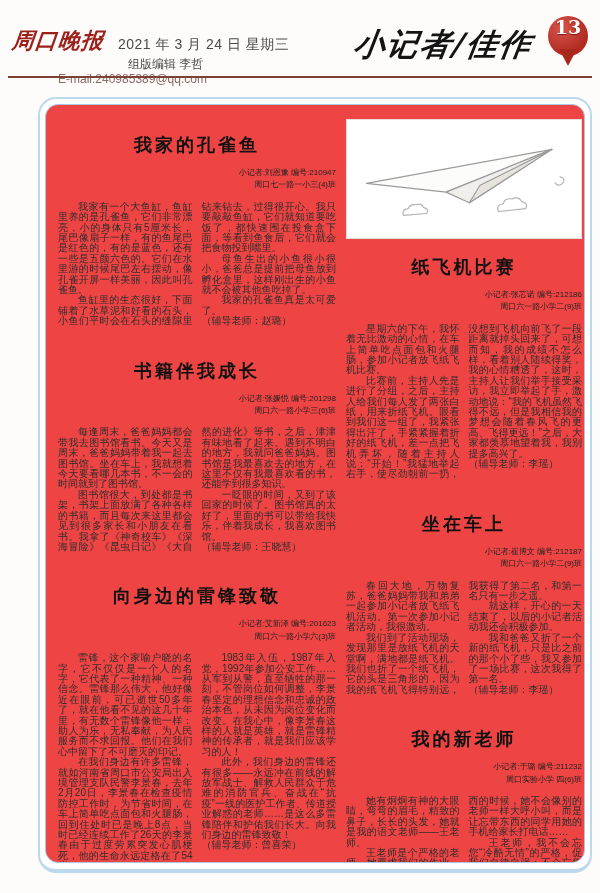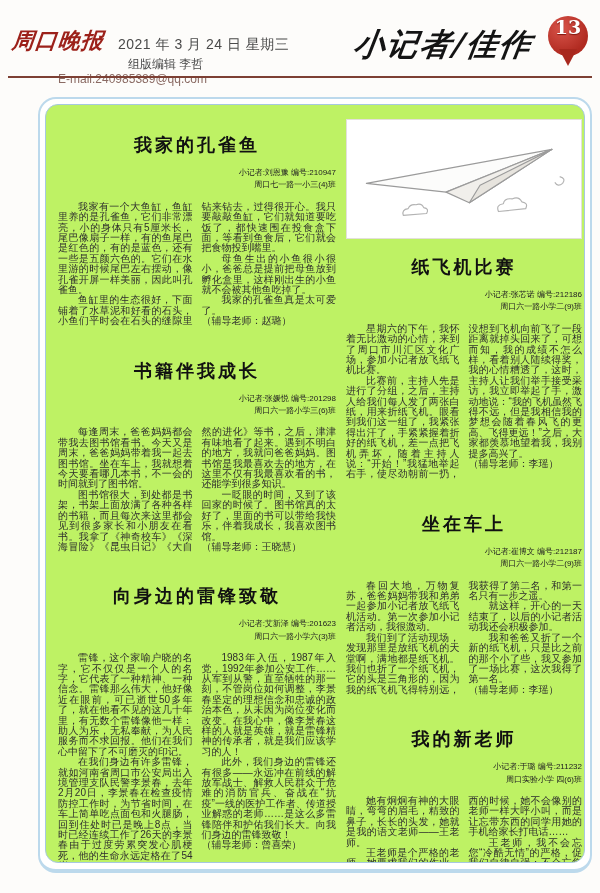--- a/index.html
+++ b/index.html
@@ -29,21 +29,21 @@
     border-radius:50%;z-index:3;display:flex;justify-content:center;}
   .pin::after{content:"";position:absolute;left:50%;top:33px;transform:translateX(-50%);
     width:0;height:0;border-left:9px solid transparent;border-right:9px solid transparent;
     border-top:17px solid #a8281e;}
   .pin-num{position:relative;z-index:4;color:#fff;font-weight:bold;font-size:19px;
     font-family:"DejaVu Serif",serif;text-shadow:0 1px 1px #7c150e;}
   
   .frame-outer{position:absolute;left:38px;right:8px;top:97px;bottom:20px;
     border:2px solid #bcd9ec;border-bottom-width:4px;border-radius:18px;background:#fff;}
   .frame-inner{position:absolute;left:5px;right:5px;top:5px;bottom:6px;
-    border:1px solid #a6c8e0;border-radius:13px;background:#bef264;overflow:hidden;
+    border:1px solid #a6c8e0;border-radius:13px;background:#ef4444;overflow:hidden;
     padding:14px 8px 6px 12px;box-sizing:border-box;}
   
   .cols{display:flex;gap:10px;}
   .col-left{width:278px;flex:none;padding-top:14px;}
   .col-right{width:236px;flex:none;}
   
   .article{margin-bottom:20px;}
   .art-title{text-align:center;font-weight:bold;font-size:18px;color:#111;
     letter-spacing:3px;margin:0 0 10px;}
   .byline{text-align:right;font-size:8px;color:#222;line-height:1.55;margin-bottom:10px;}
@@ -142,21 +142,21 @@
       </svg>
     </div>
 
     <div class="article">
       <h2 class="art-title">纸飞机比赛</h2>
       <div class="byline">
         <div>小记者:张芯诺  编号:212186</div>
         <div>周口六一路小学二(9)班</div>
       </div>
       <div class="art-body">
-        <p>星期六的下午，我怀着无比激动的心情，来到了周口市川汇区文化广场，参加小记者放飞纸飞机比赛。</p>
+        <p>星期六的下午，我怀着无比激动的心情，在车上简单吃点面包和火腿肠，参加小记者放飞纸飞机比赛。</p>
         <p>比赛前，主持人先是进行了分组，之后，主持人给我们每人发了两张白纸，用来折纸飞机。眼看到我们这一组了，我紧张得出汗了，手紧紧握着折好的纸飞机，差一点把飞机弄坏，随着主持人说：“开始！”我猛地举起右手，使尽劲朝前一扔，没想到飞机向前飞了一段距离就掉头回来了，可想而知，我的成绩不怎么样，看着别人陆续得奖，我的心情糟透了，这时，主持人让我们举手接受采访，我立即举起了手，激动地说：“我的飞机虽然飞得不远，但是我相信我的梦想会随着春风飞的更高、飞得更远！”之后，大家都羡慕地望着我，我别提多高兴了。</p>
         <p class="tutor">（辅导老师：李瑶）</p>
       </div>
     </div>
 
     <div class="spacer-lg"></div>
 
     <div class="article">
       <h2 class="art-title">坐在车上</h2>
       <div class="byline">

